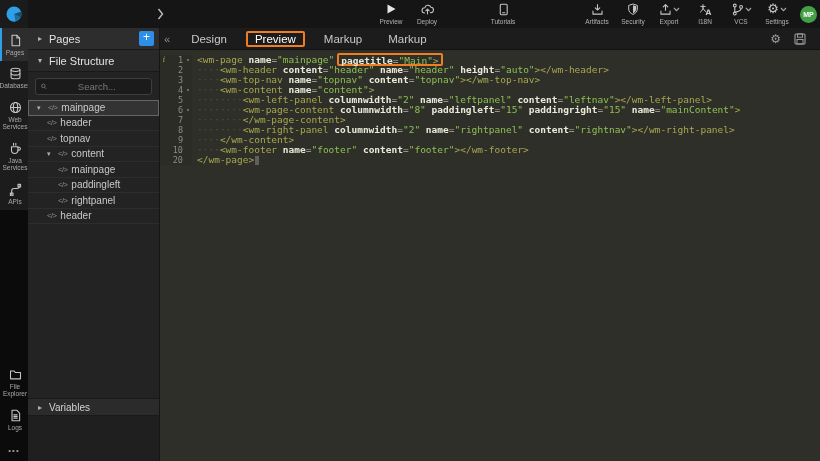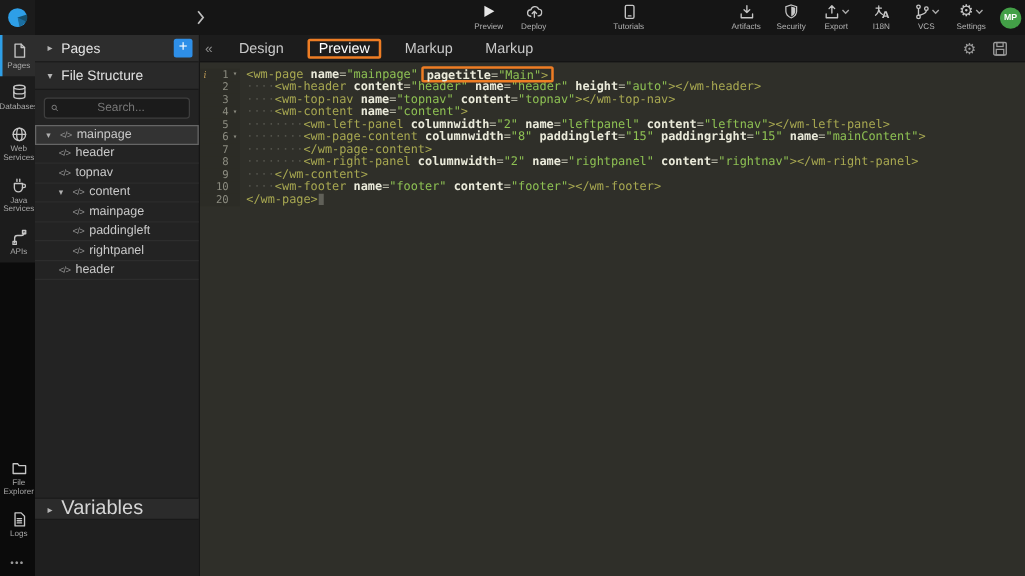--- a/index.html
+++ b/index.html
@@ -49,21 +49,21 @@
   .search-box { height:17px; background:#1b1b1b; border:1px solid #3e3e3e; border-radius:3px; display:flex; align-items:center; padding:0 5px;gap:27px; }
   .search-box input { background:transparent; border:none; outline:none; color:#bbb; font-size:9.5px; width:100%; margin-left:4px; font-family:"Liberation Sans",sans-serif; }
   .search-box input::placeholder { color:#787878; }
   .tree { }
   .tree-row { height:15.5px; display:flex; align-items:center; border-bottom:1px solid #2d2d2d; font-size:10px; color:#c9c9c9; cursor:pointer; }
   .tree-row .tcaret { width:11px; color:#b0b0b0; font-size:7px; }
   .tree-row .code-ico { color:#8f8f8f; font-size:7.5px; margin-right:4px; letter-spacing:-0.5px; }
   .tree-row.selected { background:#333; border:1px solid #666; }
   .vars-row { margin-top:auto; height:18px; background:#2b2b2b; border-top:1px solid #191919; border-bottom:1px solid #191919; display:flex; align-items:center; padding:0 10px; cursor:pointer; }
   .vars-row .caret { color:#b5b5b5; font-size:8px; margin-right:7px; }
-  .vars-row .vtxt { color:#d5d5d5; font-size:16px; }
+  .vars-row .vtxt { color:#d5d5d5; font-size:10px; }
   .panel-footer { height:45px; background:#1f1f1f; }
 
   
   .editor { position:absolute; left:160px; top:28px; width:660px; height:433px; display:flex; flex-direction:column; }
   .tabbar { height:22px; background:#1c1c1c; border-bottom:1px solid #121212; display:flex; align-items:center; }
   .collapse-btn { color:#8d8d8d; font-size:11px; margin:0 8px 0 4px; cursor:pointer; }
   .etab { color:#c9c9c9; font-size:11.5px; padding:2px 8px; margin:0 5px; cursor:pointer; }
   .etab.active { color:#fff; border:2px solid #ee7d24; border-radius:2px; padding:0 7px; margin:0 6px; }
   .tab-actions { margin-left:auto; display:flex; align-items:center; gap:13px; margin-right:14px; }
   .tab-actions .gear-glyph { color:#9c9c9c; font-size:12px; cursor:pointer; }

